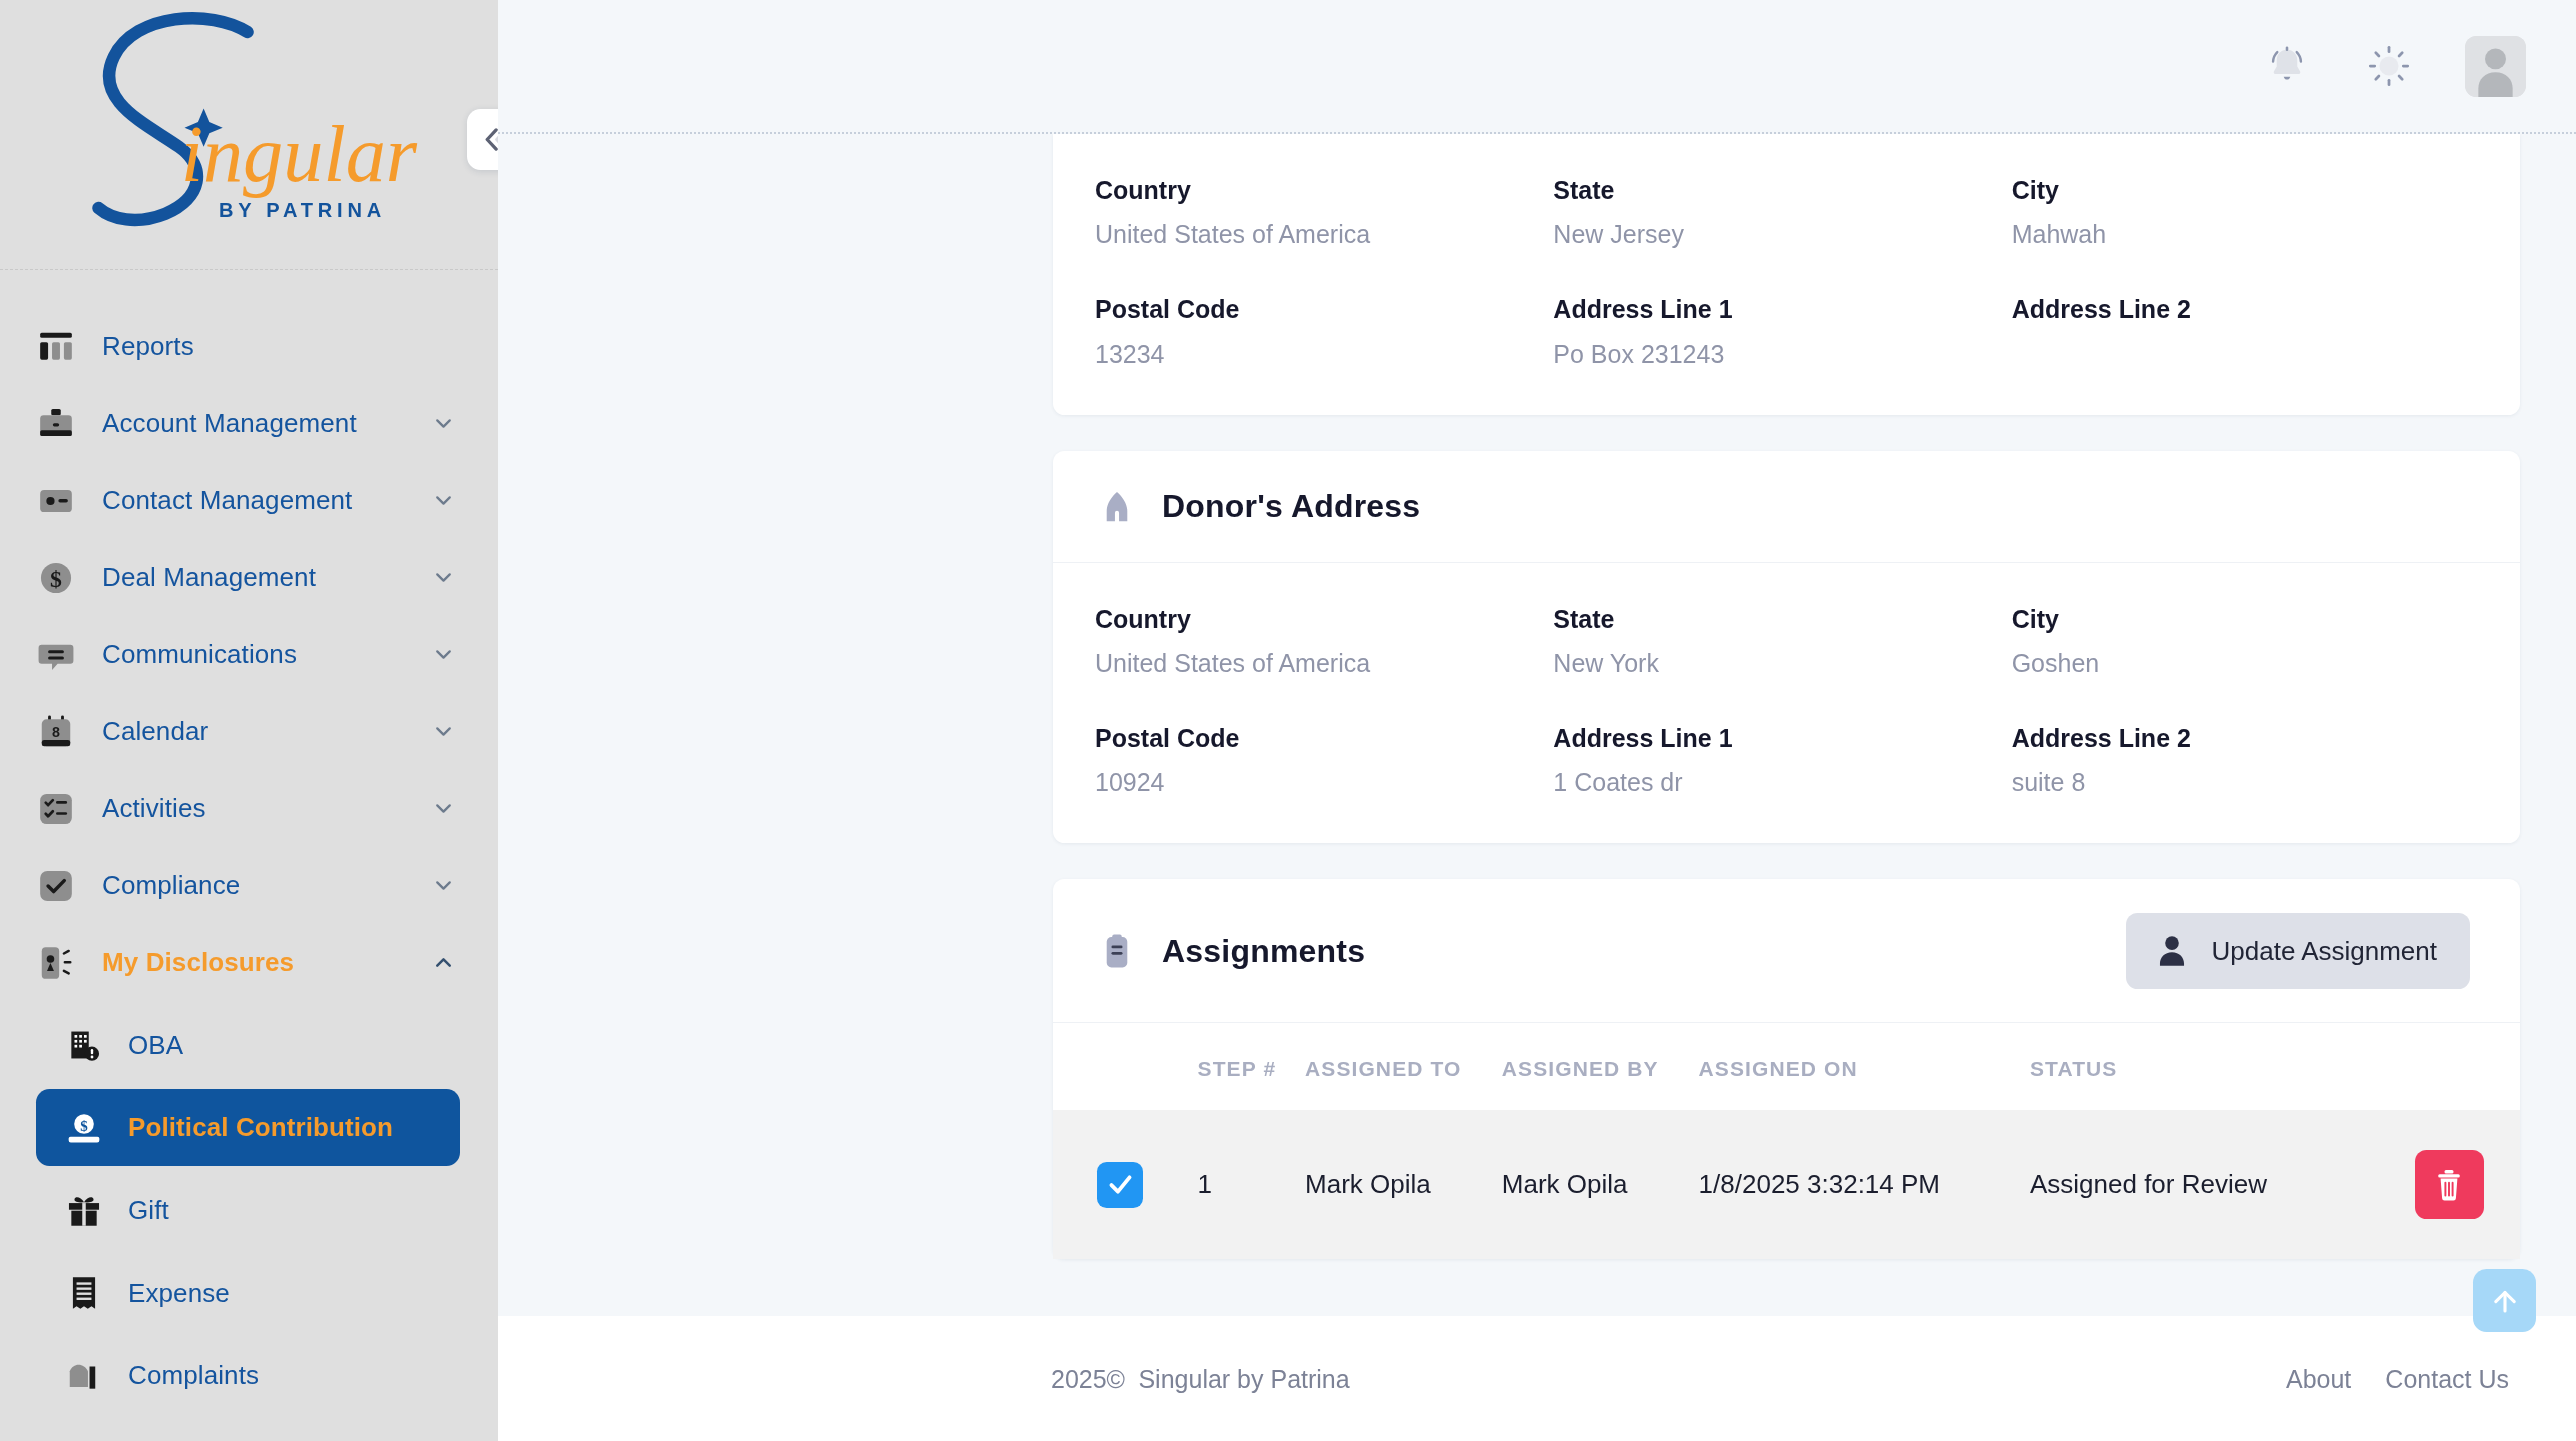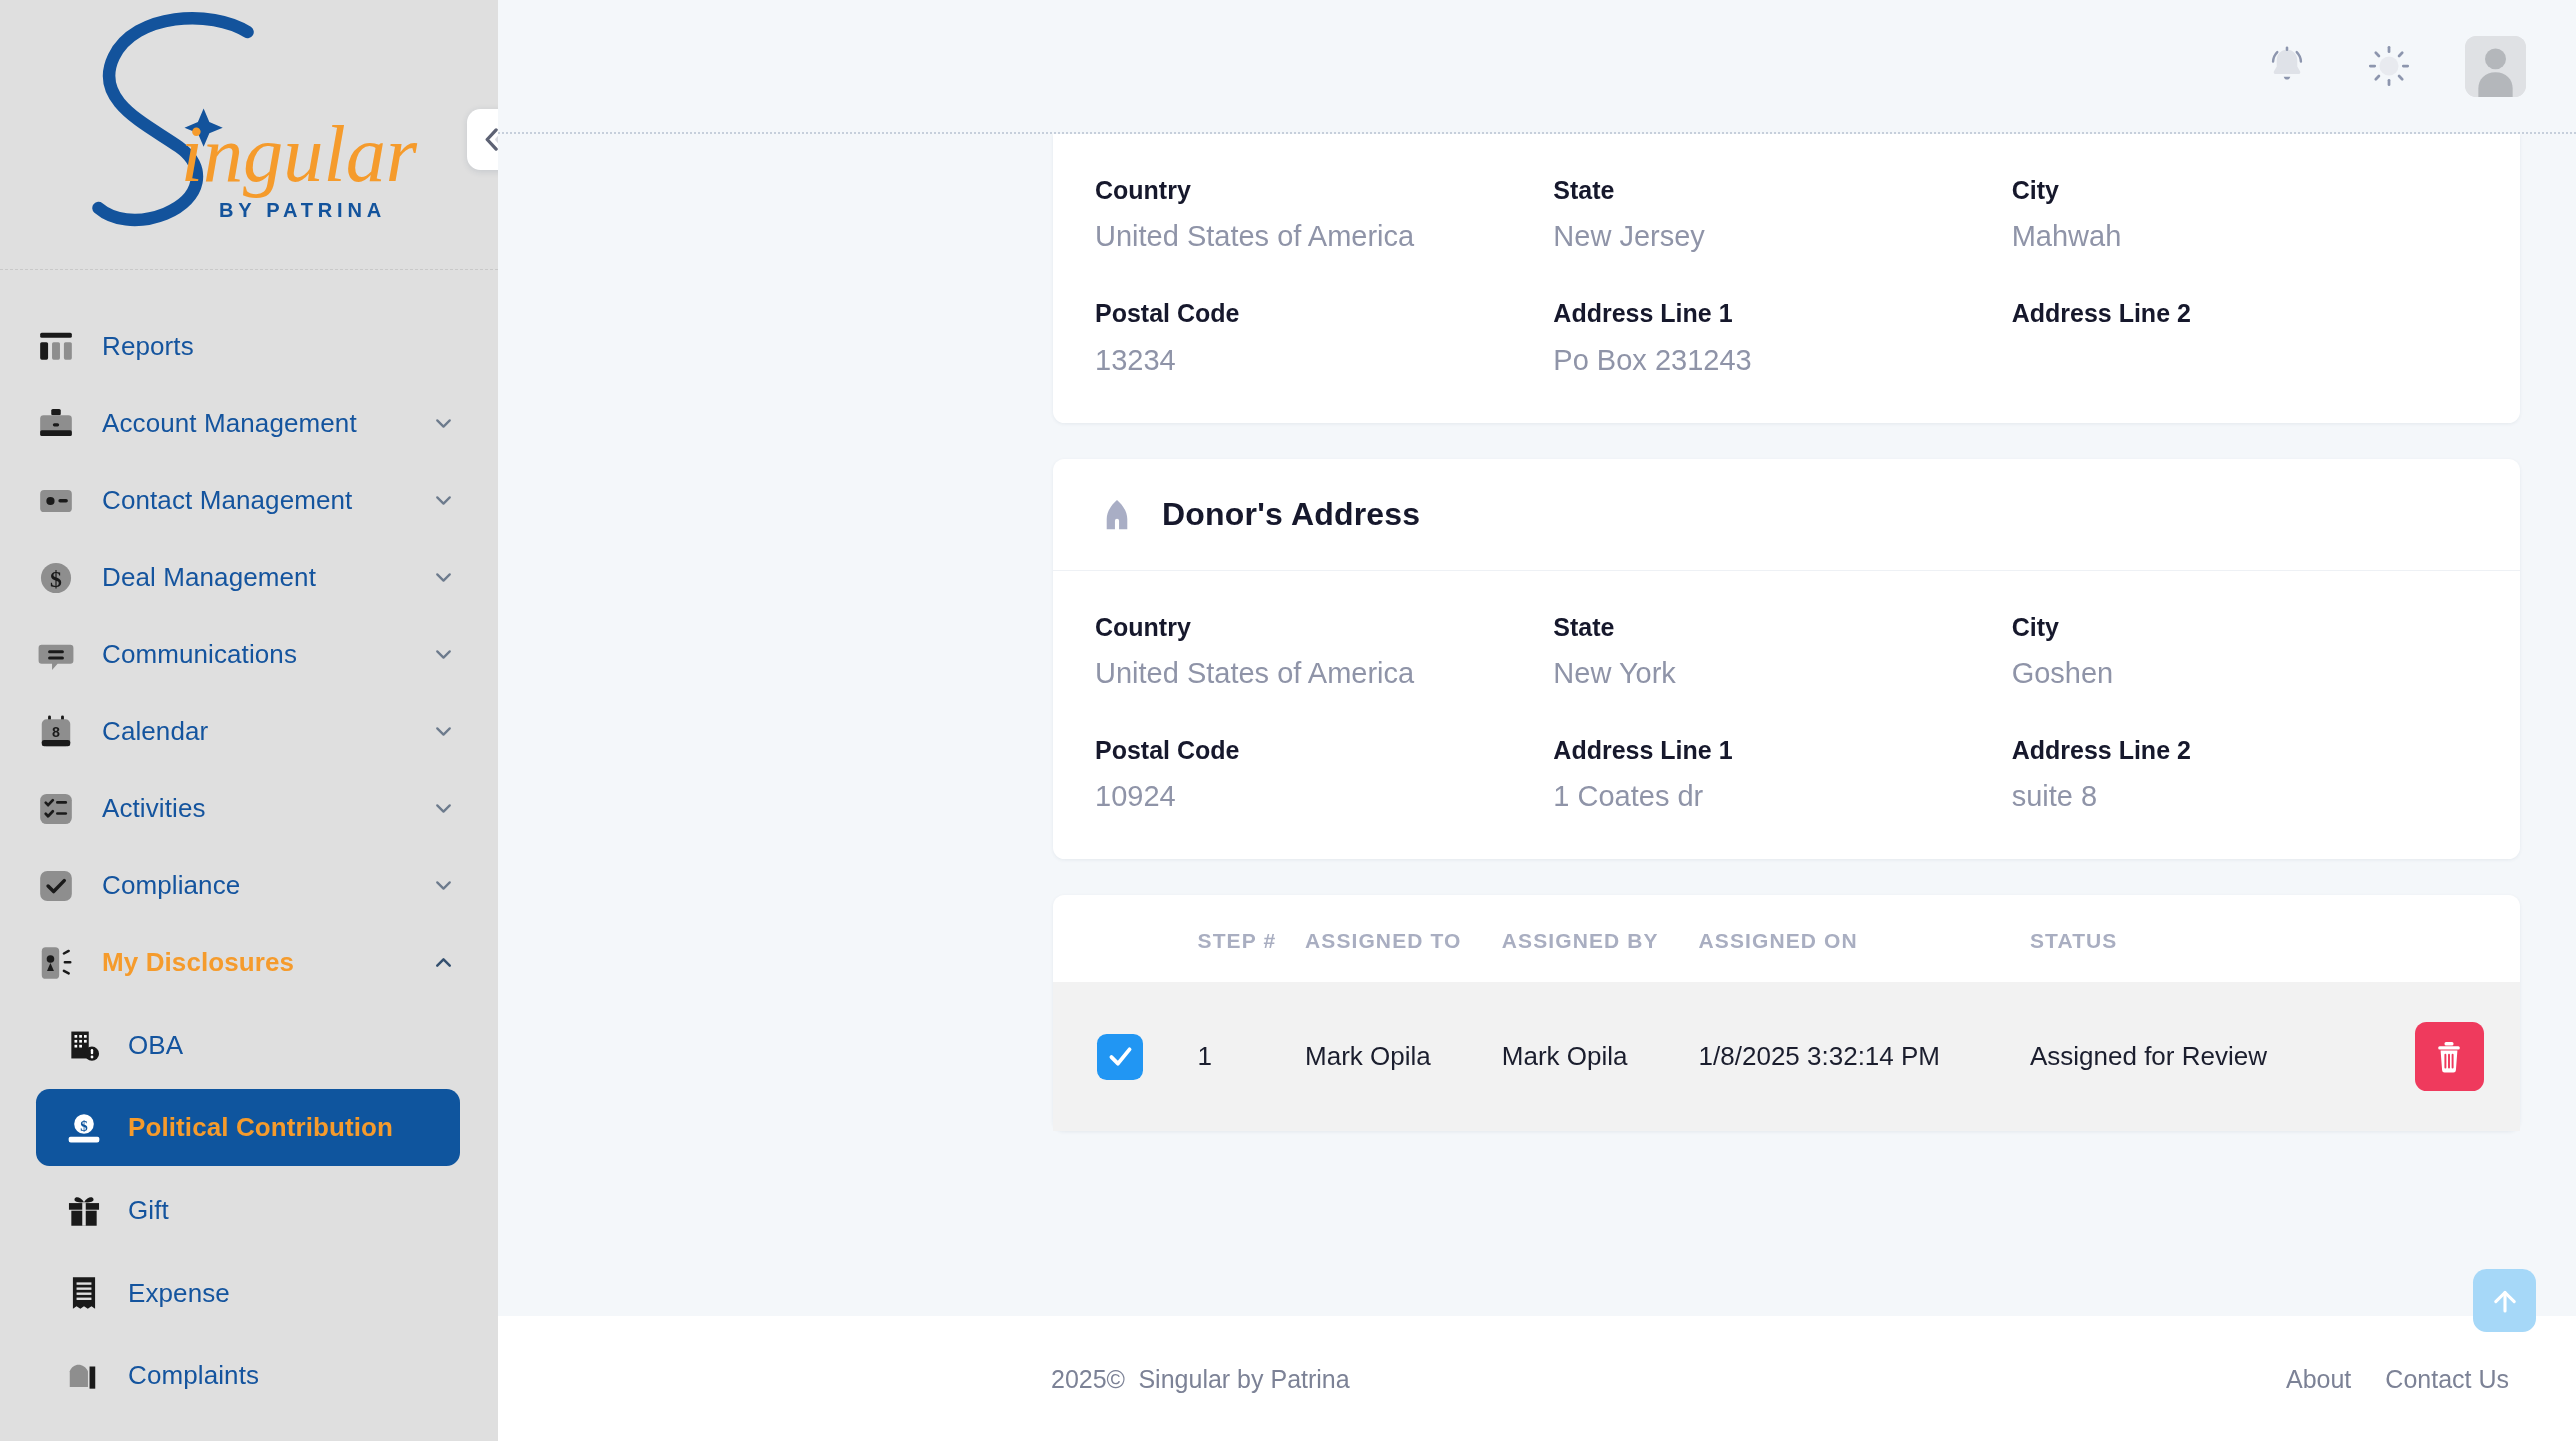--- a/index.html
+++ b/index.html
@@ -147,21 +147,21 @@
   .card-head .head-icon svg { width: 38px; height: 38px; display:block; }
   .card-title { font-size: 32px; font-weight: bold; color: #16182c; letter-spacing: 0.2px; }
 
   .fields {
     padding: 42px 50px 46px 42px;
     display: grid;
     grid-template-columns: 1fr 1fr 1fr;
     row-gap: 46px;
   }
   .f-label { font-size: 25px; font-weight: bold; color: #16182c; margin-bottom: 15.3px; }
-  .f-value { font-size: 29px; color: #8f94a8; }
+  .f-value { font-size: 25px; color: #8f94a8; }
 
   .btn-update {
     margin-left: auto;
     display: flex; align-items: center; gap: 21px;
     background: #dde0e8;
     border: none;
     border-radius: 11.5px;
     padding: 19px 33px 19px 27px;
     font-size: 26px;
     color: #212536;
@@ -584,20 +584,38 @@
               <div class="f-value">1 Coates dr</div>
             </div>
             <div>
               <div class="f-label">Address Line 2</div>
               <div class="f-value">suite 8</div>
             </div>
           </div>
         </div>
 
         <div class="card">
+          <div class="card-head">
+            <span class="head-icon">
+              <svg viewBox="0 0 24 24">
+                  <rect x="9" y="1.6" width="6" height="3.4" rx="1.2" fill="#a9aec5"></rect>
+                  <rect x="5.5" y="3.2" width="13" height="19.2" rx="3" fill="#a9aec5"></rect>
+                  <rect x="8.5" y="8.6" width="7" height="1.7" rx=".85" fill="#3c4055"></rect>
+                  <rect x="8.5" y="12.6" width="7" height="1.7" rx=".85" fill="#3c4055"></rect>
+                </svg>
+            </span>
+            <span class="card-title">Assignments</span>
+            <button class="btn-update">
+              <svg viewBox="0 0 24 24">
+                  <circle cx="12" cy="7" r="4.3" fill="#2c3045"></circle>
+                  <path d="M12 12.8 c-4.6 0 -7.6 3.2 -7.6 7.1 v1.4 h15.2 v-1.4 c0 -3.9 -3 -7.1 -7.6 -7.1 z" fill="#2c3045"></path>
+                </svg>
+              <span>Update Assignment</span>
+            </button>
+          </div>
 
           <table class="assign">
             <thead>
               <tr>
                 <th class="col-check"></th>
                 <th class="col-step">STEP #</th>
                 <th class="col-to">ASSIGNED TO</th>
                 <th class="col-by">ASSIGNED BY</th>
                 <th class="col-on">ASSIGNED ON</th>
                 <th class="col-status">STATUS</th>

